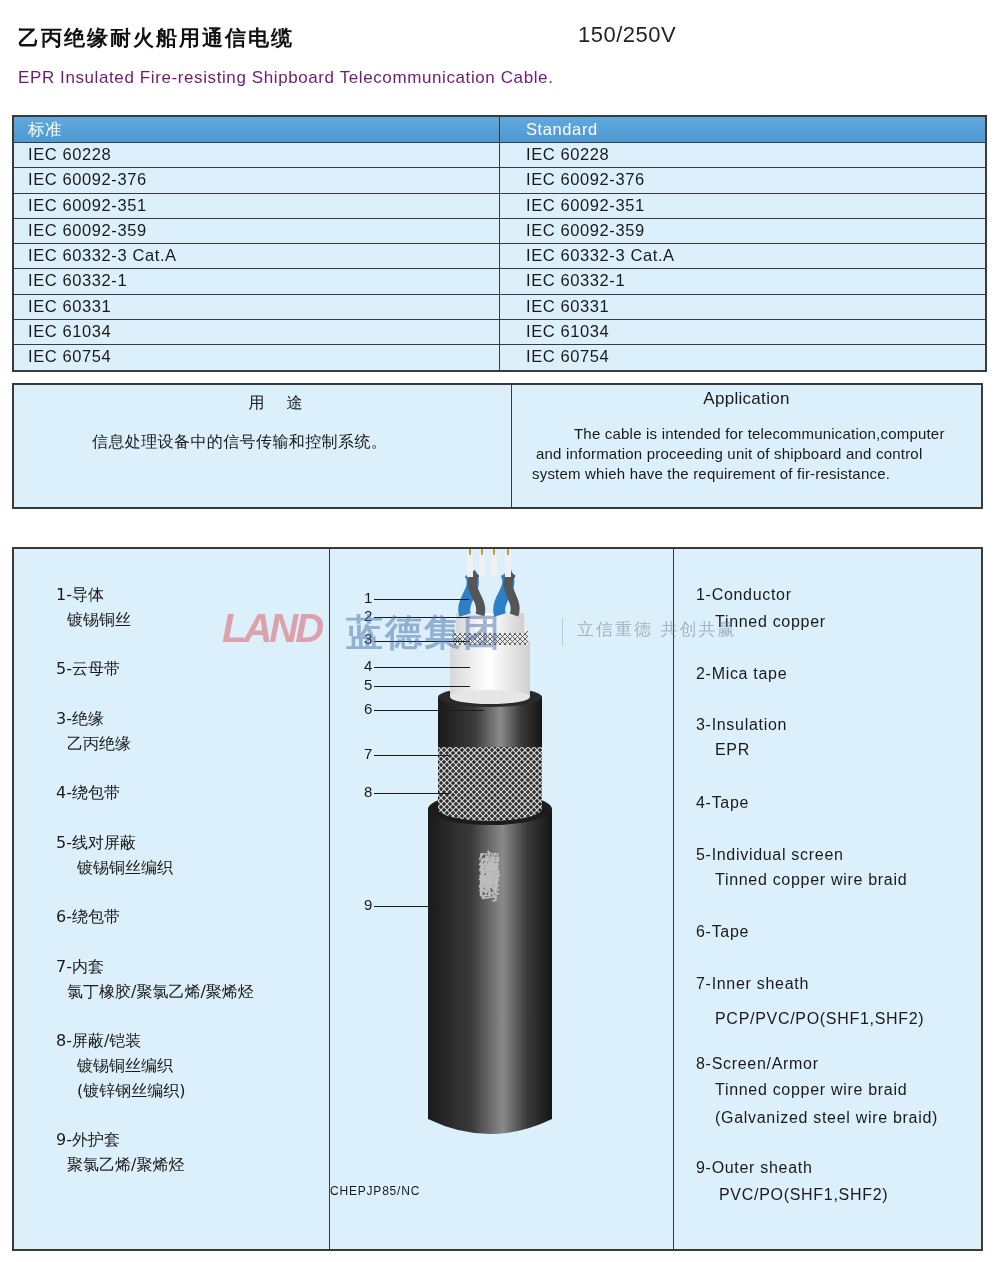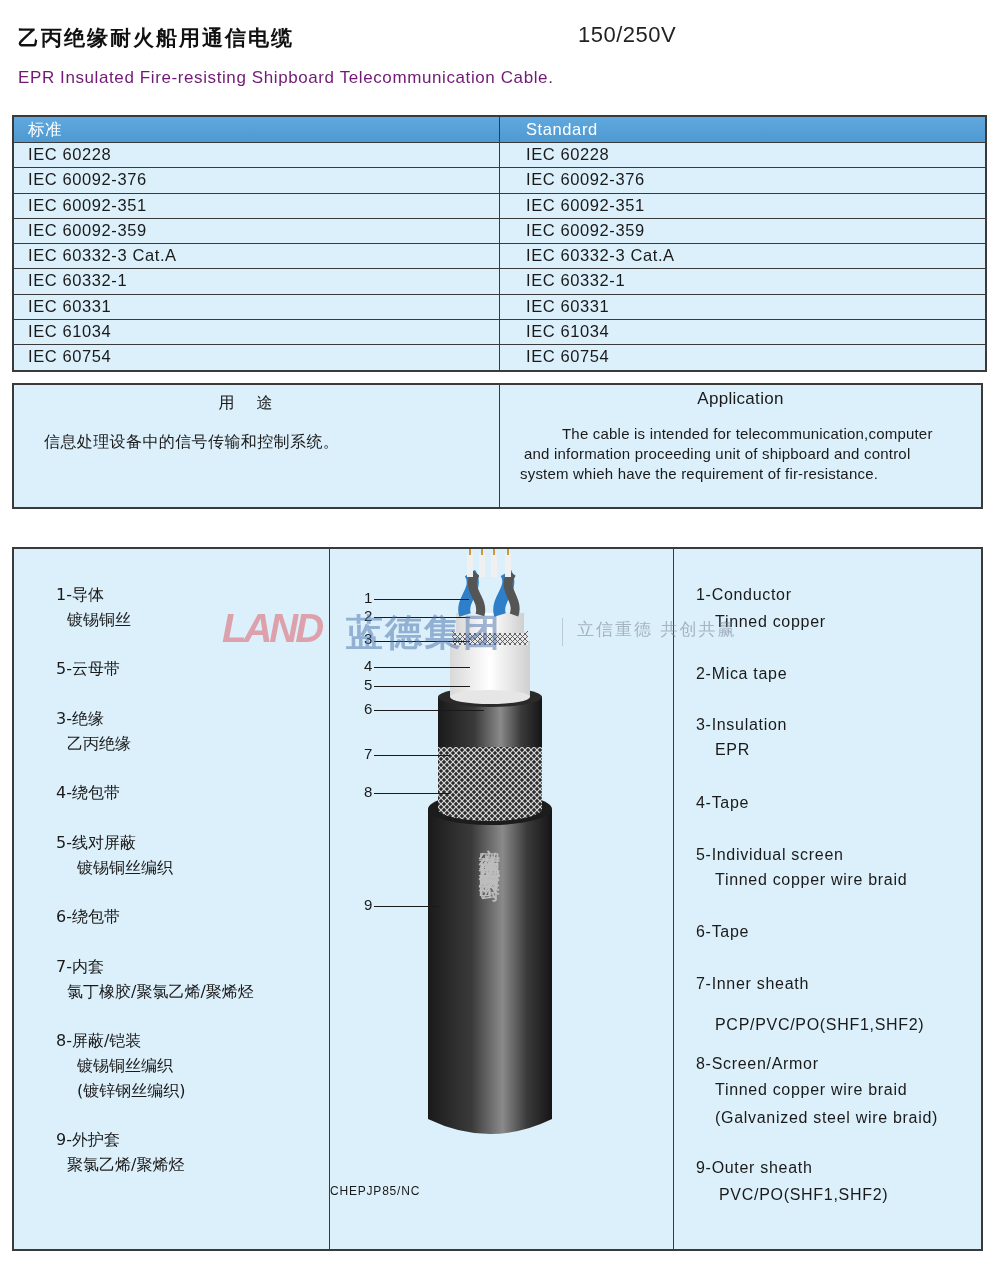--- a/index.html
+++ b/index.html
@@ -15,21 +15,21 @@
   .std-table { left:12px; top:115px; width:971px; border:2px solid #3a3a3a; border-collapse:collapse; background:#dcf0fb; }
   .std-table .row { display:flex; height:24.3px; border-top:1.5px solid #3a3a3a; }
   .std-table .row.header { background:linear-gradient(#5fa9de,#4f99d2); border-top:none; height:25px; }
   .std-table .cell { box-sizing:border-box; font-size:16.5px; letter-spacing:0.6px; padding-left:14px; line-height:22px; color:#1a1a1a; }
   .std-table .cell.left { width:486px; border-right:1.5px solid #3a3a3a; }
   .std-table .cell.right { flex:1; padding-left:26px; }
   .std-table .row.header .cell { color:#ffffff; line-height:25px; }
 
   
   .app-box { left:12px; top:383px; width:971px; height:126px; border:2px solid #3a3a3a; background:#dcf0fb; display:flex; box-sizing:border-box; }
-  .app-left { width:486px; border-right:1.5px solid #3a3a3a; box-sizing:border-box; position:relative; }
+  .app-left { width:450px; border-right:1.5px solid #3a3a3a; box-sizing:border-box; position:relative;margin-left:48px; }
   .app-right { flex:1; position:relative; }
   .app-cn-head { position:absolute; top:8px; left:0; width:100%; text-align:center; font-size:16px; letter-spacing:22px; font-family:"DejaVu Sans", sans-serif; }
   .app-cn-body { position:absolute; top:44px; left:30px; width:440px; font-size:16px; line-height:26px; font-family:"DejaVu Sans", sans-serif; letter-spacing:0.4px; }
   .app-cn-body .indent { padding-left:48px; }
   .app-en-head { position:absolute; top:4px; left:0; width:100%; text-align:center; font-size:17px; letter-spacing:0.3px; }
   .app-en-body { position:absolute; top:39px; left:8px; width:480px; font-size:15px; line-height:20px; letter-spacing:0.2px;margin-left:12px; }
   .app-en-body .l1 { padding-left:42px; }
   .app-en-body .l2 { padding-left:4px; }
 
   
@@ -260,21 +260,21 @@
     </div>
     <div class="part" style="top:293px">
       <span class="head">5-Individual screen</span>
       <span class="sub">Tinned copper wire braid</span>
     </div>
     <div class="part" style="top:370px">
       <span class="head">6-Tape</span>
     </div>
     <div class="part" style="top:422px">
       <span class="head">7-Inner sheath</span>
-      <span class="sub" style="margin-top:16px">PCP/PVC/PO(SHF1,SHF2)</span>
+      <span class="sub" style="margin-top:10px">PCP/PVC/PO(SHF1,SHF2)</span>
     </div>
     <div class="part" style="top:502px">
       <span class="head">8-Screen/Armor</span>
       <span class="sub" style="margin-top:1px">Tinned copper wire braid</span>
       <span class="sub" style="margin-top:3px">(Galvanized steel wire braid)</span>
     </div>
     <div class="part" style="top:606px">
       <span class="head">9-Outer sheath</span>
       <span class="sub" style="padding-left:23px;margin-top:2px">PVC/PO(SHF1,SHF2)</span>
     </div>

